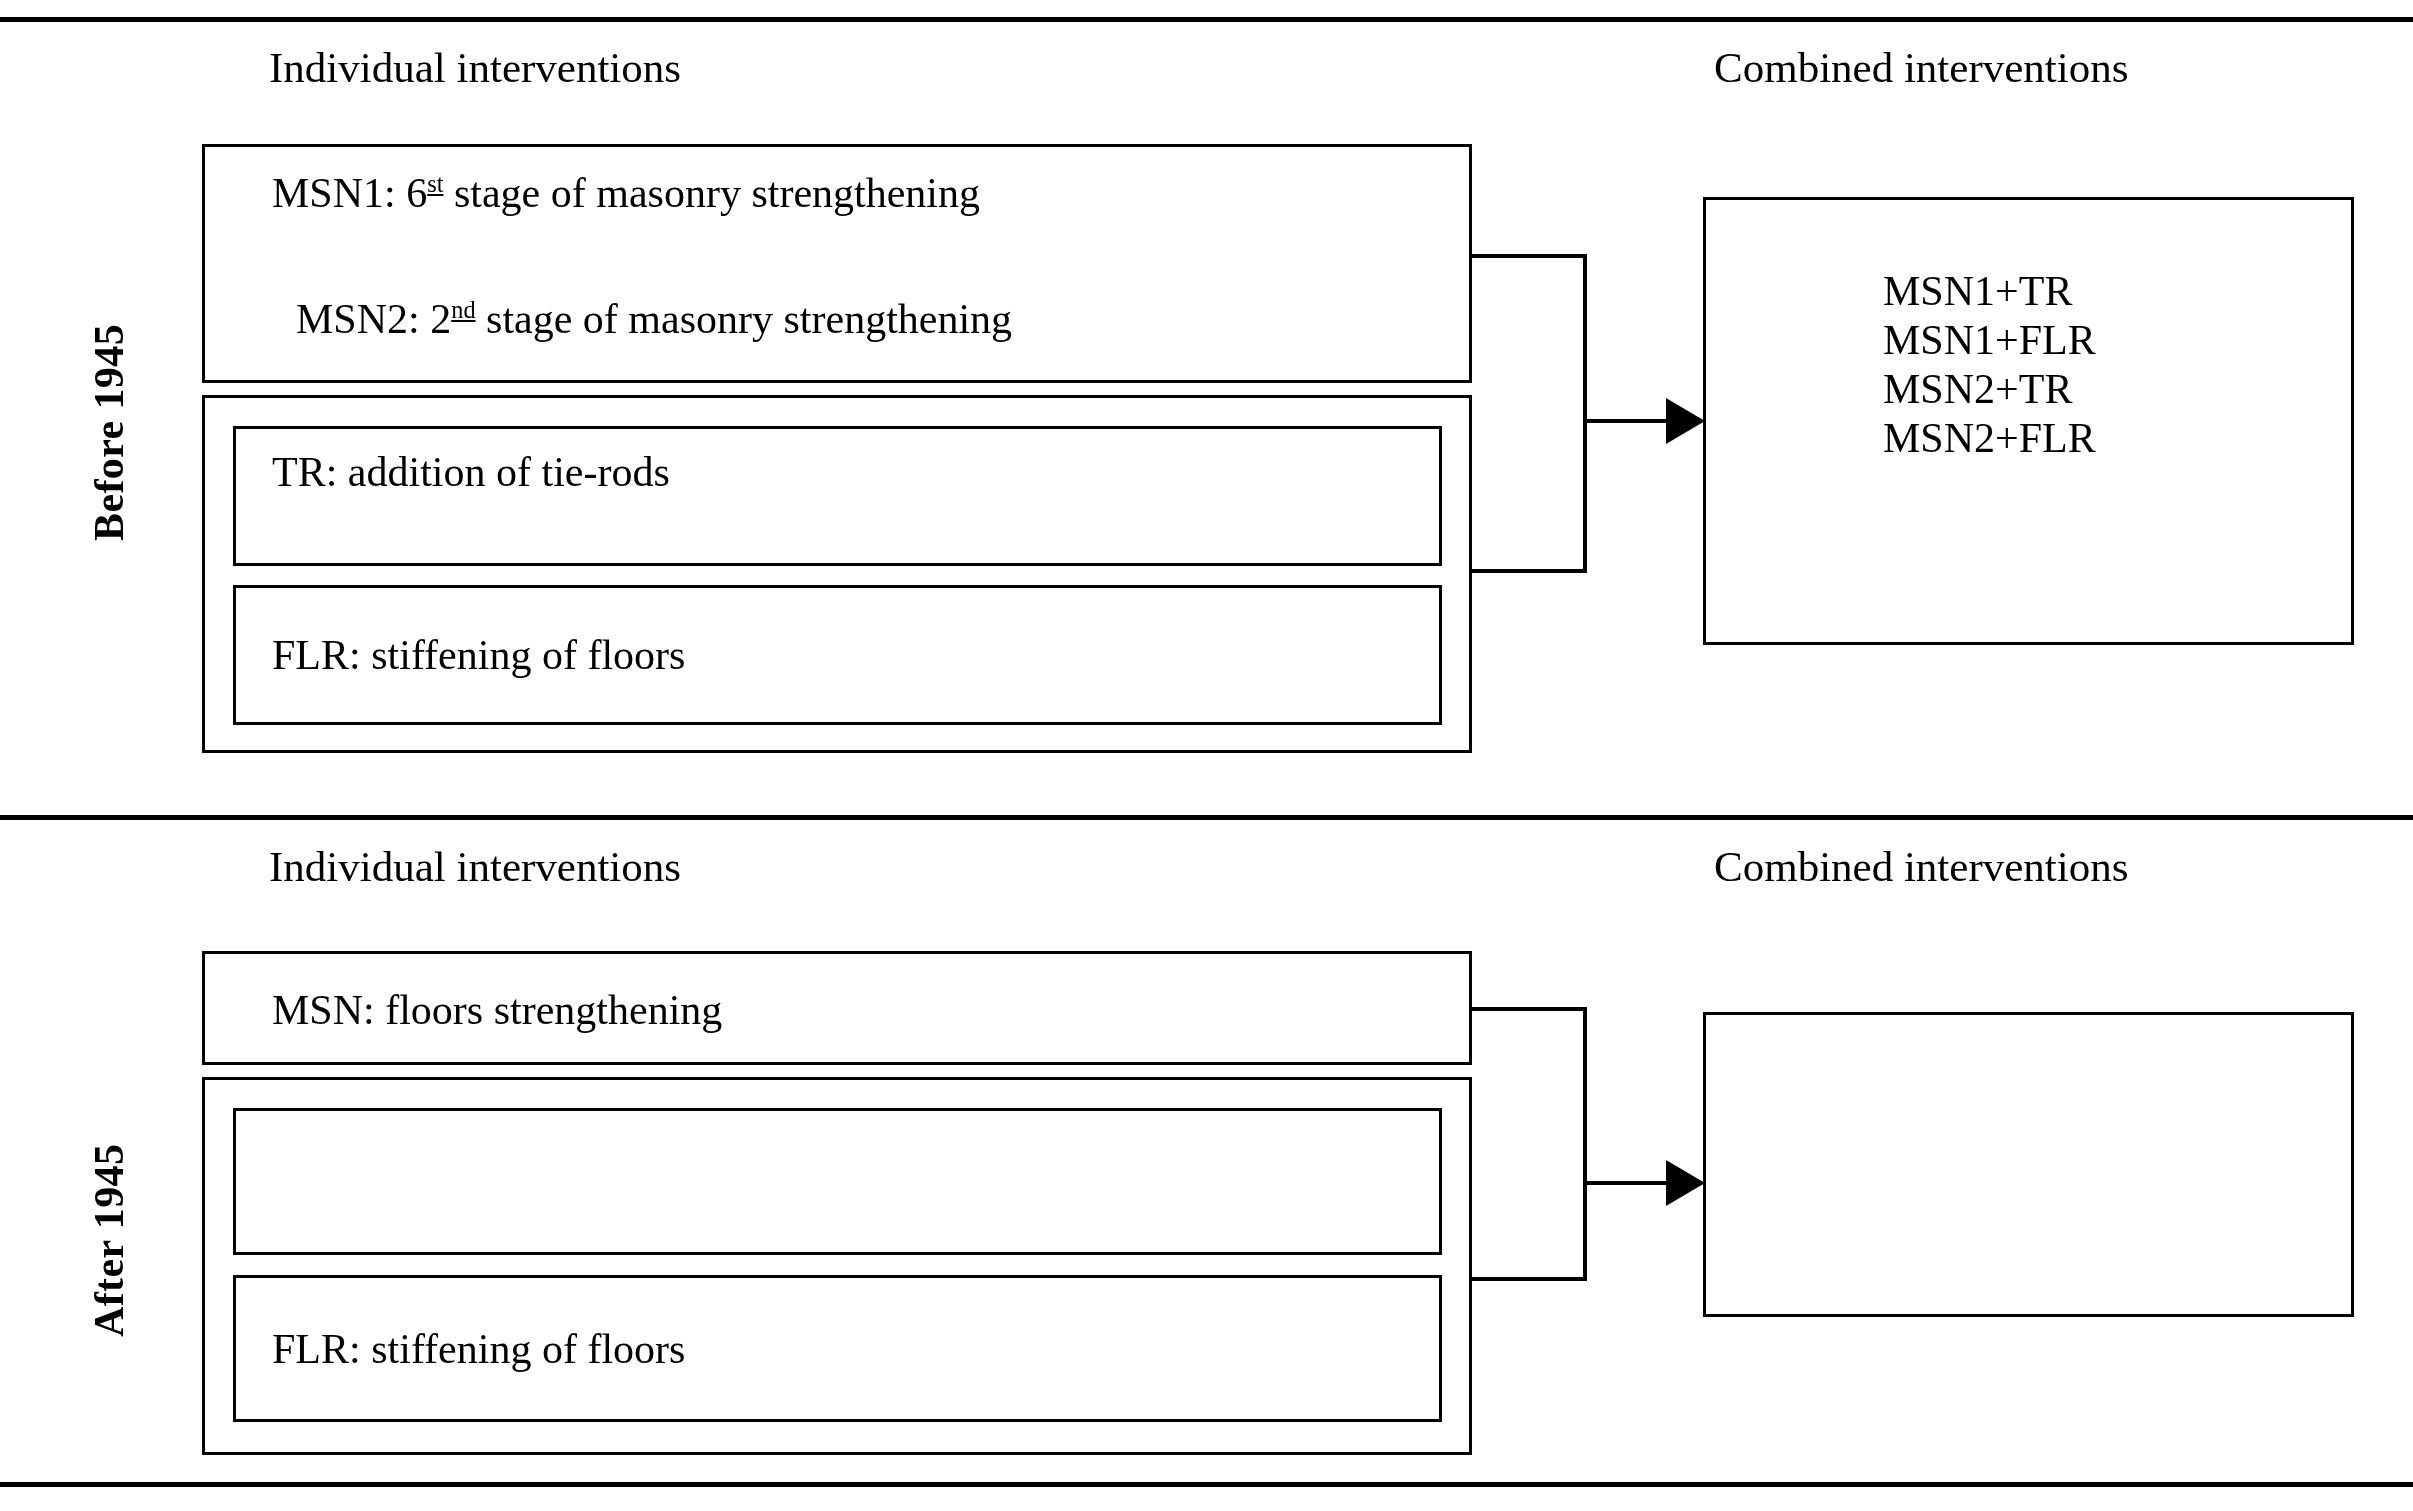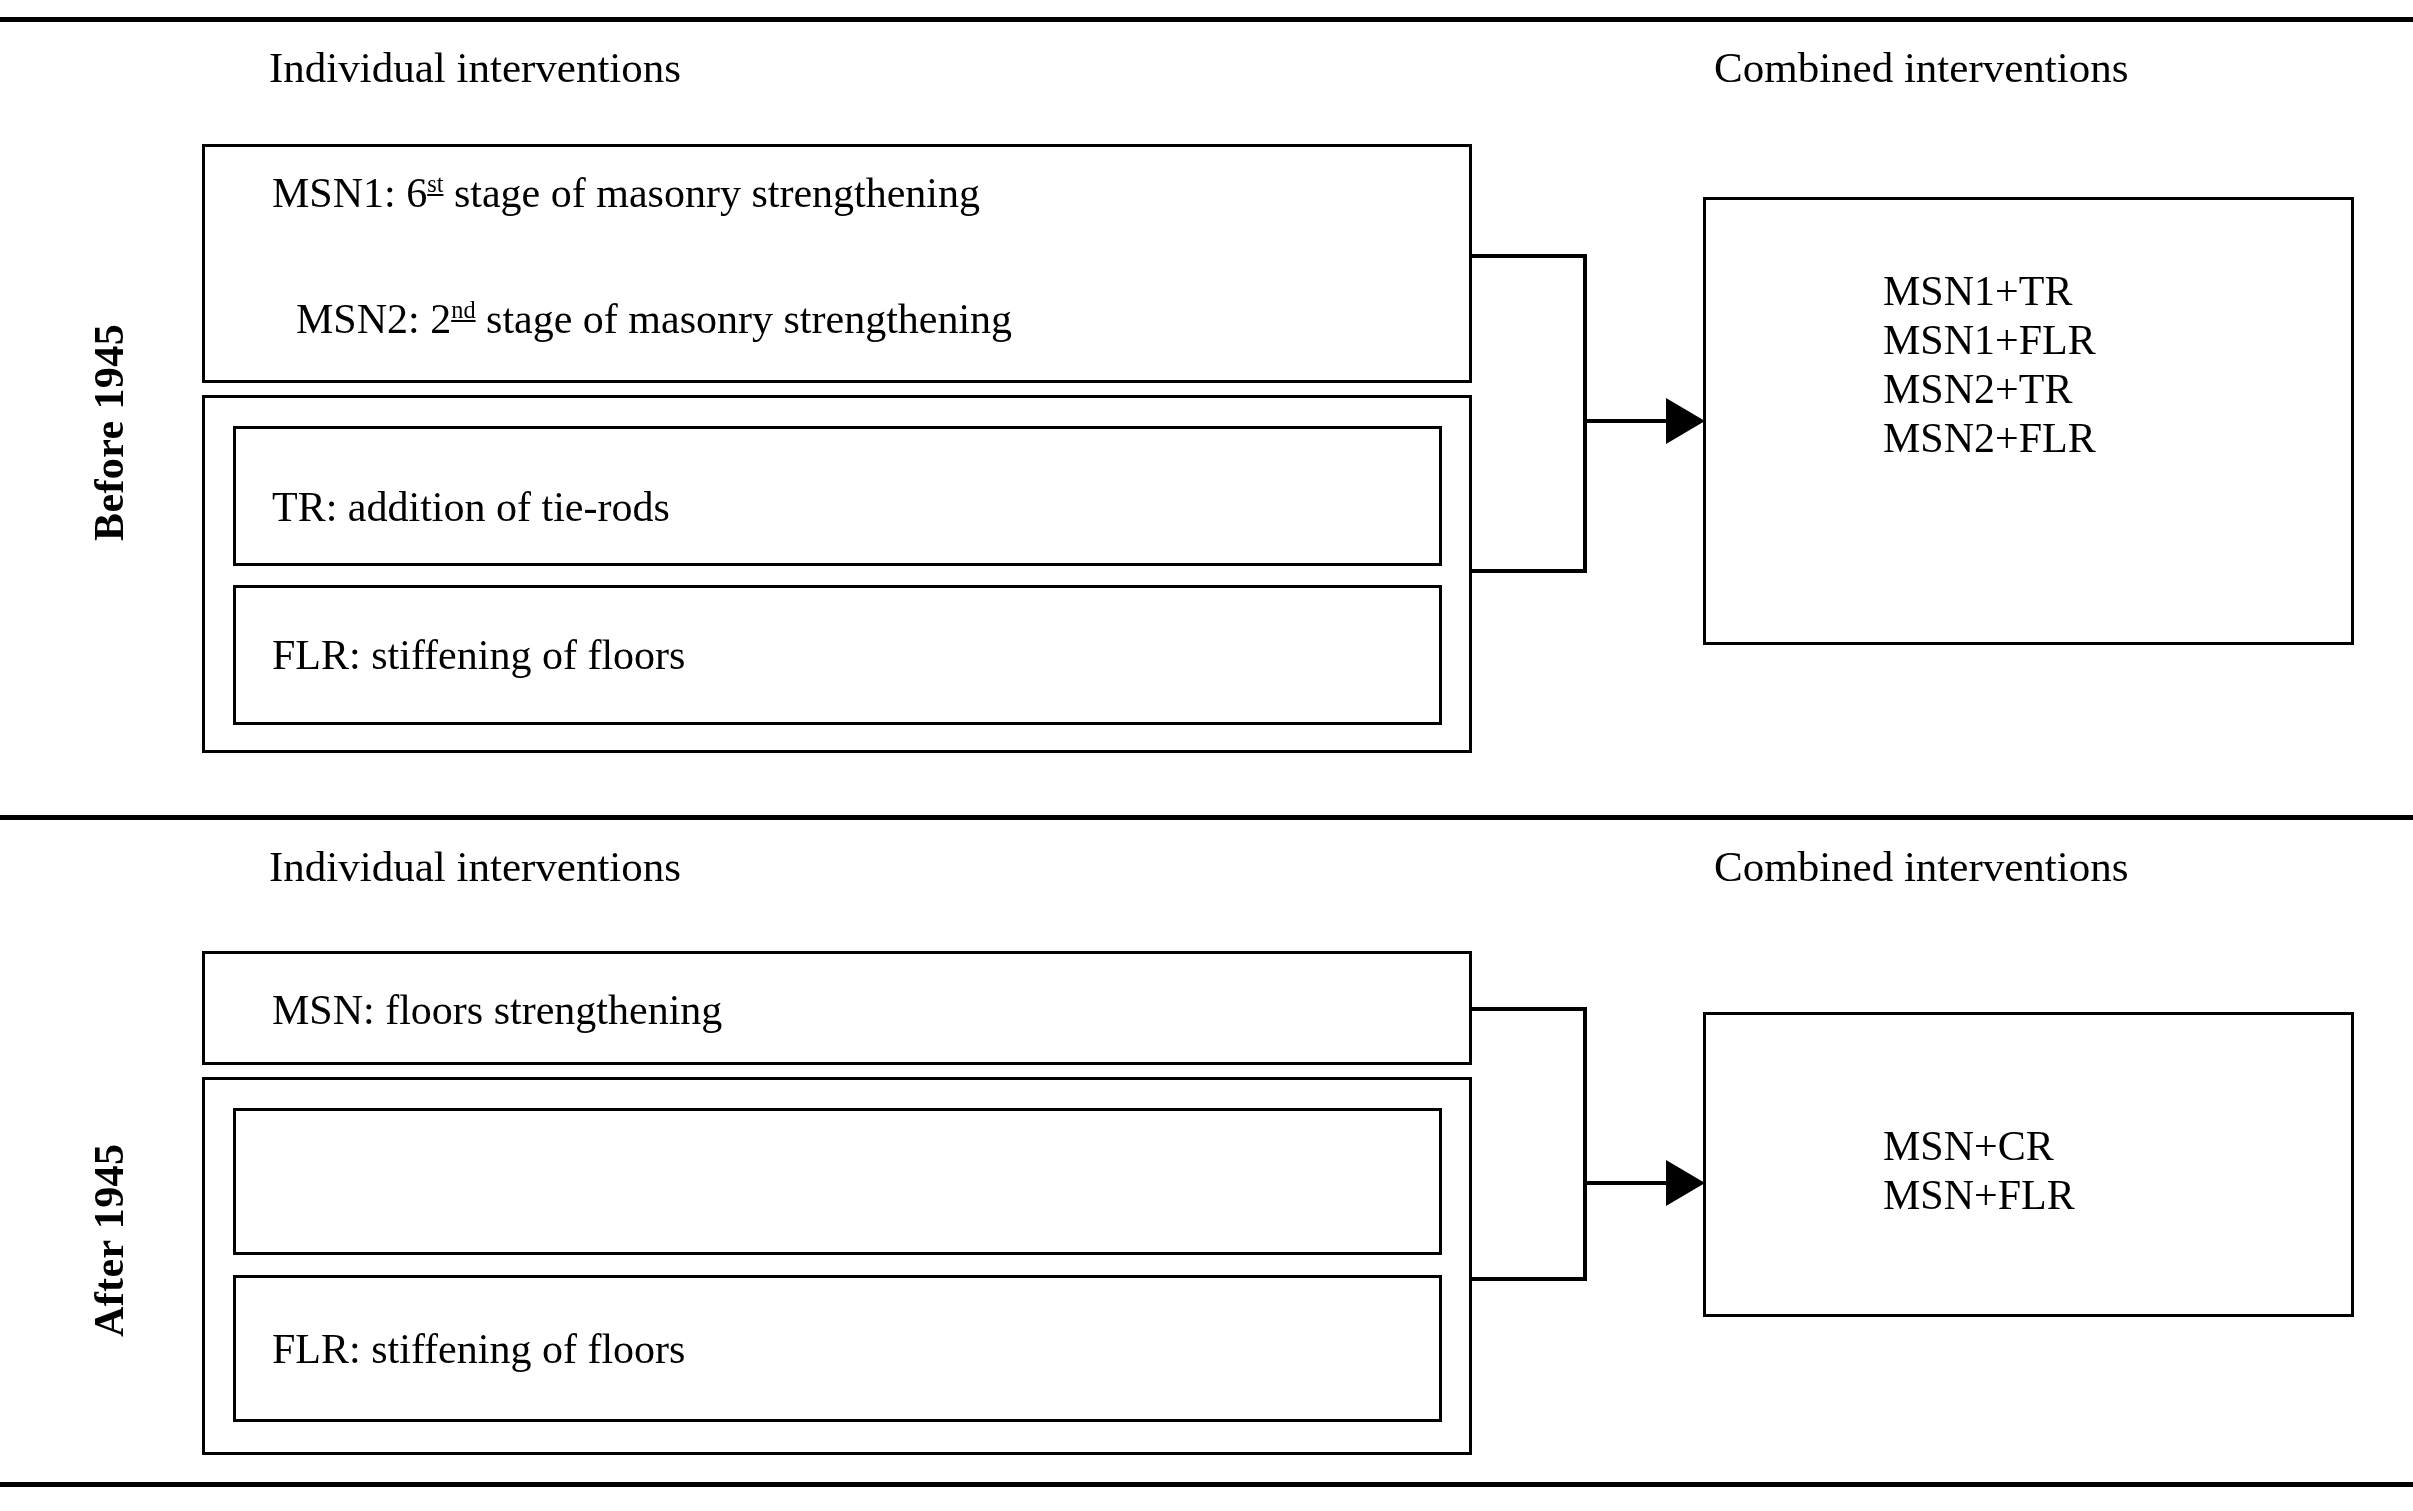--- a/index.html
+++ b/index.html
@@ -73,21 +73,21 @@
     text-decoration: underline;
   }
 
   
   .msn-group   { left: 202px;  top: 144px;  width: 1270px; height: 239px; }
   .msn1-text   { left: 272px;  top: 172px; }
   .msn2-text   { left: 272px;  top: 298px; margin-left: 24px; }
 
   .indiv-outer-top { left: 202px;  top: 395px;  width: 1270px; height: 358px; }
   .tr-box      { left: 233px;  top: 426px;  width: 1209px; height: 140px; }
-  .tr-text     { left: 272px;  top: 486px; }
+  .tr-text     { left: 272px;  top: 451px; }
   .flr-box-top { left: 233px;  top: 585px;  width: 1209px; height: 140px; }
   .flr-text-top{ left: 272px;  top: 634px; }
 
   .combined-top { left: 1703px; top: 197px; width: 651px; height: 448px; }
   .combined-top-list {
     position: absolute;
     left: 1883px;
     top: 267px;
     font-size: 42px;
     line-height: 1.17;
@@ -198,19 +198,15 @@
   <div class="box flr-box-bot"></div>
   <div class="box-text flr-text-bot">FLR: stiffening of floors</div>
 
   <div class="conn c-bot-h1"></div>
   <div class="conn c-bot-h2"></div>
   <div class="conn c-bot-v"></div>
   <div class="conn c-bot-stem"></div>
   <div class="arrowhead arrow-bot"></div>
 
   <div class="box combined-bot"></div>
-  <div class="combined-bot-list">
-    <div>MSN+CR</div>
-    <div>MSN+FLR</div>
-  </div>
 
 </div>
 
 
 </body></html>

